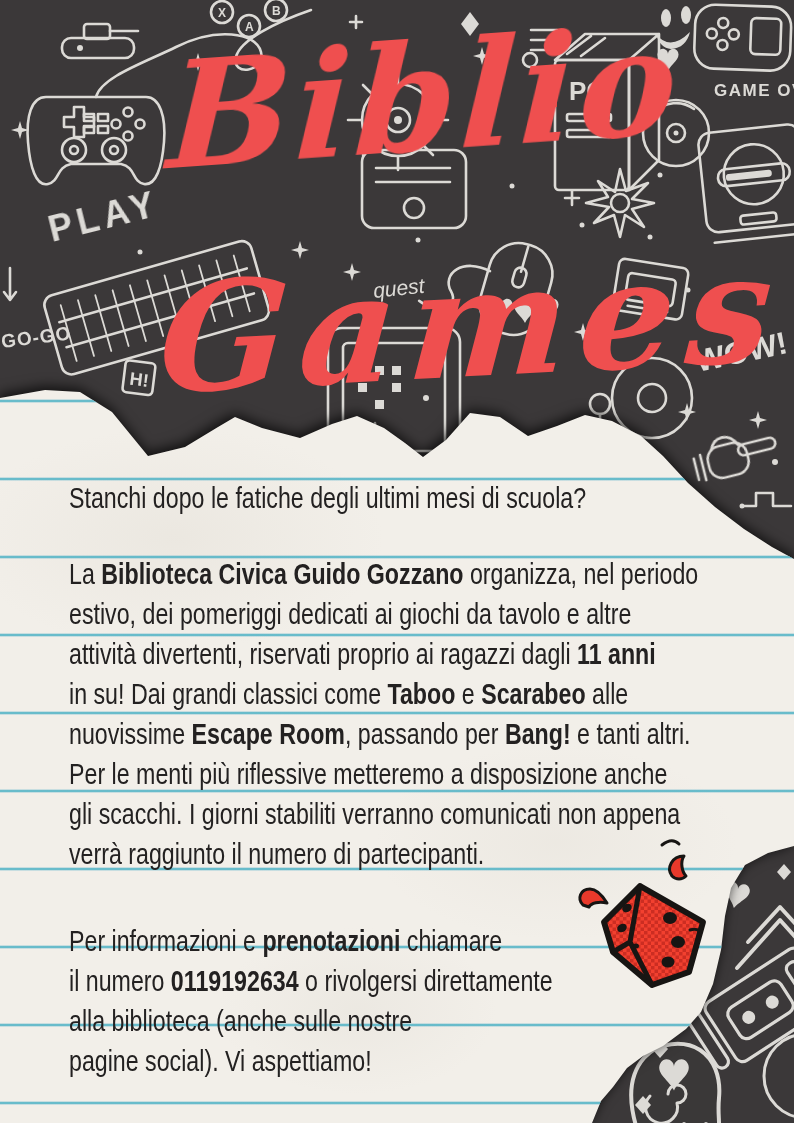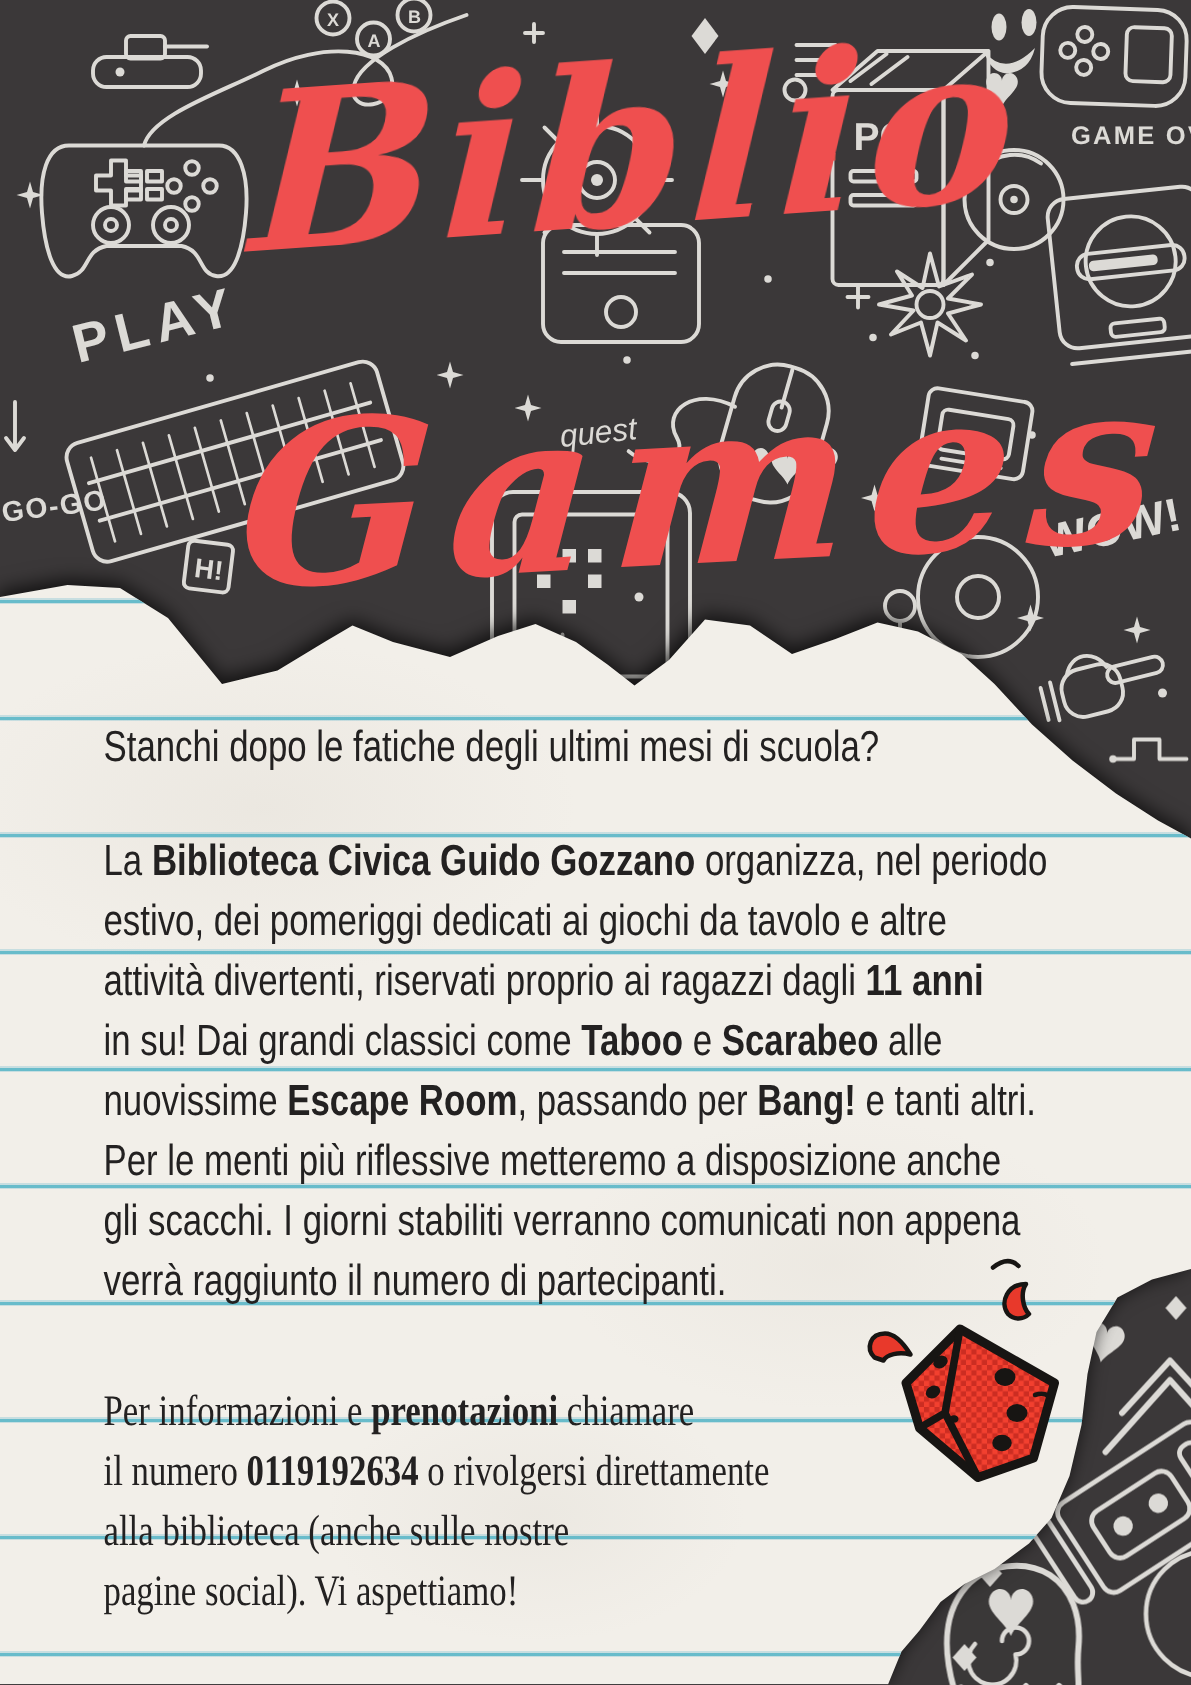--- a/index.html
+++ b/index.html
@@ -26,21 +26,21 @@
        585px 415px,612px 421px,641px 436px,663px 456px,688px 483px,715px 507px,744px 529px,
        772px 547px,794px 559px,794px 846px,768px 853px,745px 865px,731px 888px,725px 916px,
        721px 950px,713px 984px,701px 1012px,686px 1029px,663px 1046px,643px 1056px,
        627px 1068px,613px 1087px,601px 1101px,592px 1123px,0px 1123px);}
   .rules{position:absolute;left:0;right:0;top:13px;height:1200px;
      background:repeating-linear-gradient(180deg, transparent 0 74px,
         rgba(120,190,208,.35) 74px 75px, rgba(70,175,195,.8) 75px 77px,
         rgba(120,190,208,.35) 77px 78px);}
   
   .para{position:absolute;left:46px;margin-left:23px;}
-  #para1{top:478px;} #para2{top:554px;} #para3{top:921px;font-family:Liberation Serif, serif;}
+  #para1{top:478px;} #para2{top:554px;} #para3{top:921px;}
   .tline{height:40px;line-height:40px;font-size:29px;white-space:nowrap;color:#232121;
          transform:scaleX(0.8);transform-origin:0 50%;}
   .tline .b{font-weight:bold;}
   .overlay{position:absolute;left:0;top:0;z-index:4;pointer-events:none;}
 </style>
 </head>
 <body>
 
 <div class="page">
 

